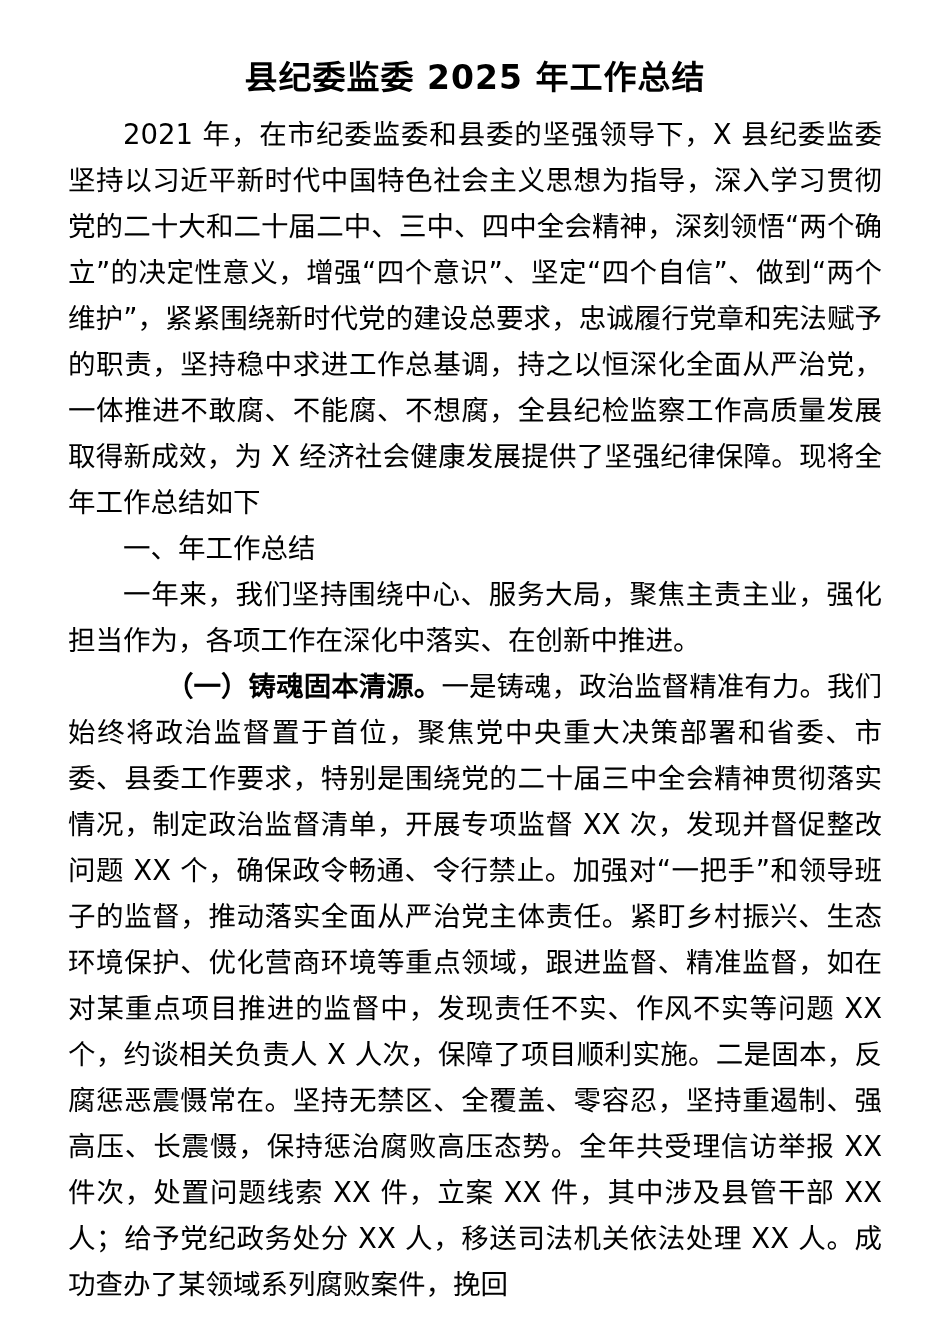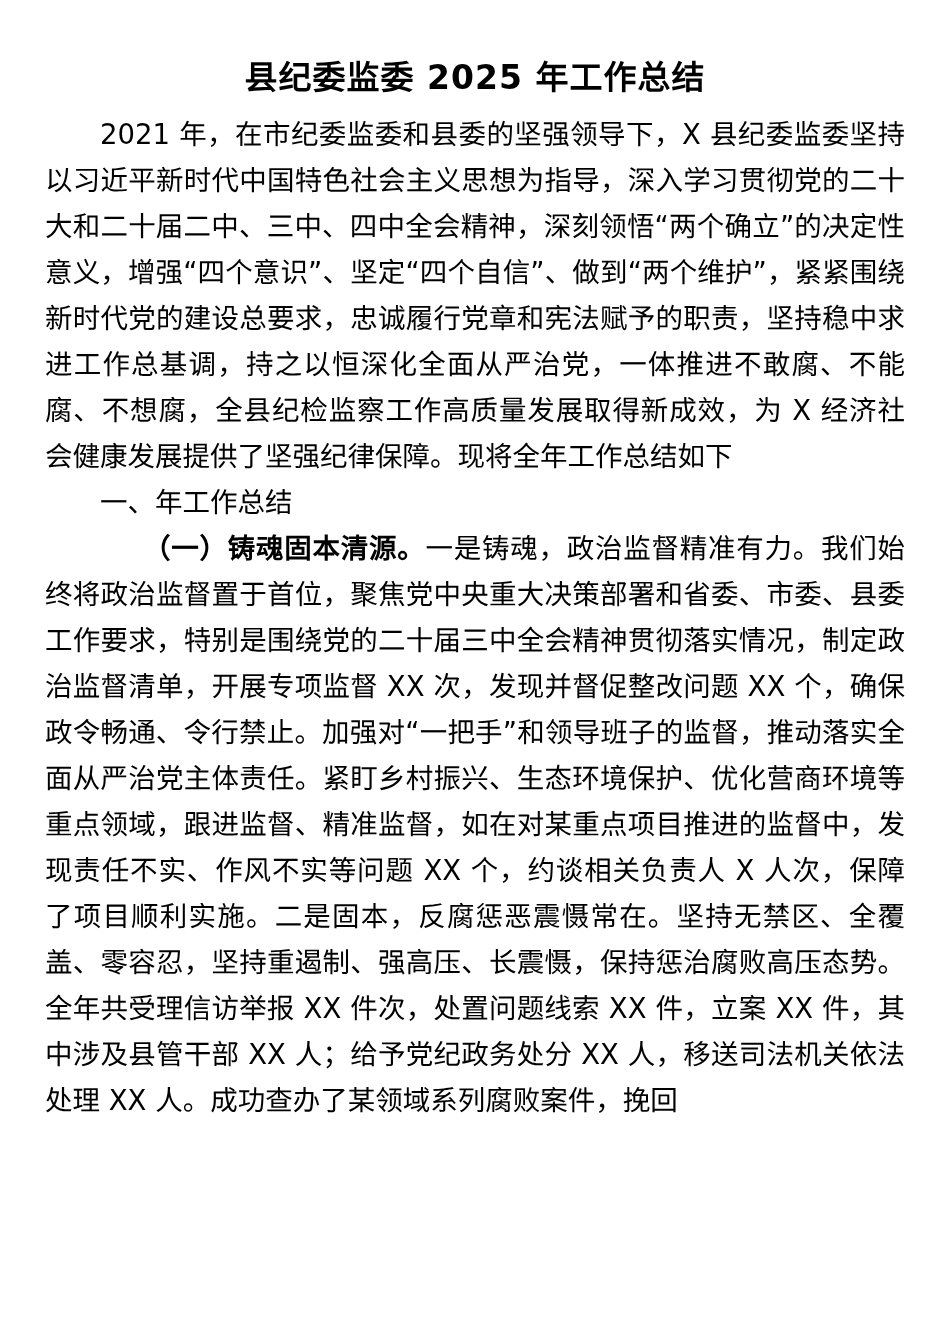--- a/index.html
+++ b/index.html
@@ -13,21 +13,21 @@
     color: #000000;
   }
   .page {
     position: relative;
     width: 950px;
     height: 1344px;
     margin: 0 auto;
     background: #ffffff;
     overflow: hidden;
     box-sizing: border-box;
-    padding: 0 45px;
+    padding: 0 68px;
   }
   .doc-title {
     font-size: 33px;
     font-weight: bold;
     text-align: center;
     letter-spacing: 1px;
     line-height: 46px;
     margin: 0;
     padding-top: 55px;
     padding-bottom: 10px;
@@ -60,18 +60,19 @@
 <body>
 
 <div class="page">
 
   <h1 class="doc-title">县纪委监委 2025 年工作总结</h1>
 
   <p class="body-text indent">2021 年，在市纪委监委和县委的坚强领导下，X 县纪委监委坚持以习近平新时代中国特色社会主义思想为指导，深入学习贯彻党的二十大和二十届二中、三中、四中全会精神，深刻领悟“两个确立”的决定性意义，增强“四个意识”、坚定“四个自信”、做到“两个维护”，紧紧围绕新时代党的建设总要求，忠诚履行党章和宪法赋予的职责，坚持稳中求进工作总基调，持之以恒深化全面从严治党，一体推进不敢腐、不能腐、不想腐，全县纪检监察工作高质量发展取得新成效，为 X 经济社会健康发展提供了坚强纪律保障。现将全年工作总结如下</p>
 
   <p class="heading-line">一、年工作总结</p>
 
+  <p class="body-text indent">一年来，我们坚持围绕中心、服务大局，聚焦主责主业，强化担当作为，各项工作在深化中落实、在创新中推进。</p>
 
   <p class="body-text indent">
     <span class="bold-lead">（一）铸魂固本清源。</span><span>一是铸魂，政治监督精准有力。我们始终将政治监督置于首位，聚焦党中央重大决策部署和省委、市委、县委工作要求，特别是围绕党的二十届三中全会精神贯彻落实情况，制定政治监督清单，开展专项监督 XX 次，发现并督促整改问题 XX 个，确保政令畅通、令行禁止。加强对“一把手”和领导班子的监督，推动落实全面从严治党主体责任。紧盯乡村振兴、生态环境保护、优化营商环境等重点领域，跟进监督、精准监督，如在对某重点项目推进的监督中，发现责任不实、作风不实等问题 XX 个，约谈相关负责人 X 人次，保障了项目顺利实施。二是固本，反腐惩恶震慑常在。坚持无禁区、全覆盖、零容忍，坚持重遏制、强高压、长震慑，保持惩治腐败高压态势。全年共受理信访举报 XX 件次，处置问题线索 XX 件，立案 XX 件，其中涉及县管干部 XX 人；给予党纪政务处分 XX 人，移送司法机关依法处理 XX 人。成功查办了某领域系列腐败案件，挽回</span>
   </p>
 
 </div>
 
 </body></html>

